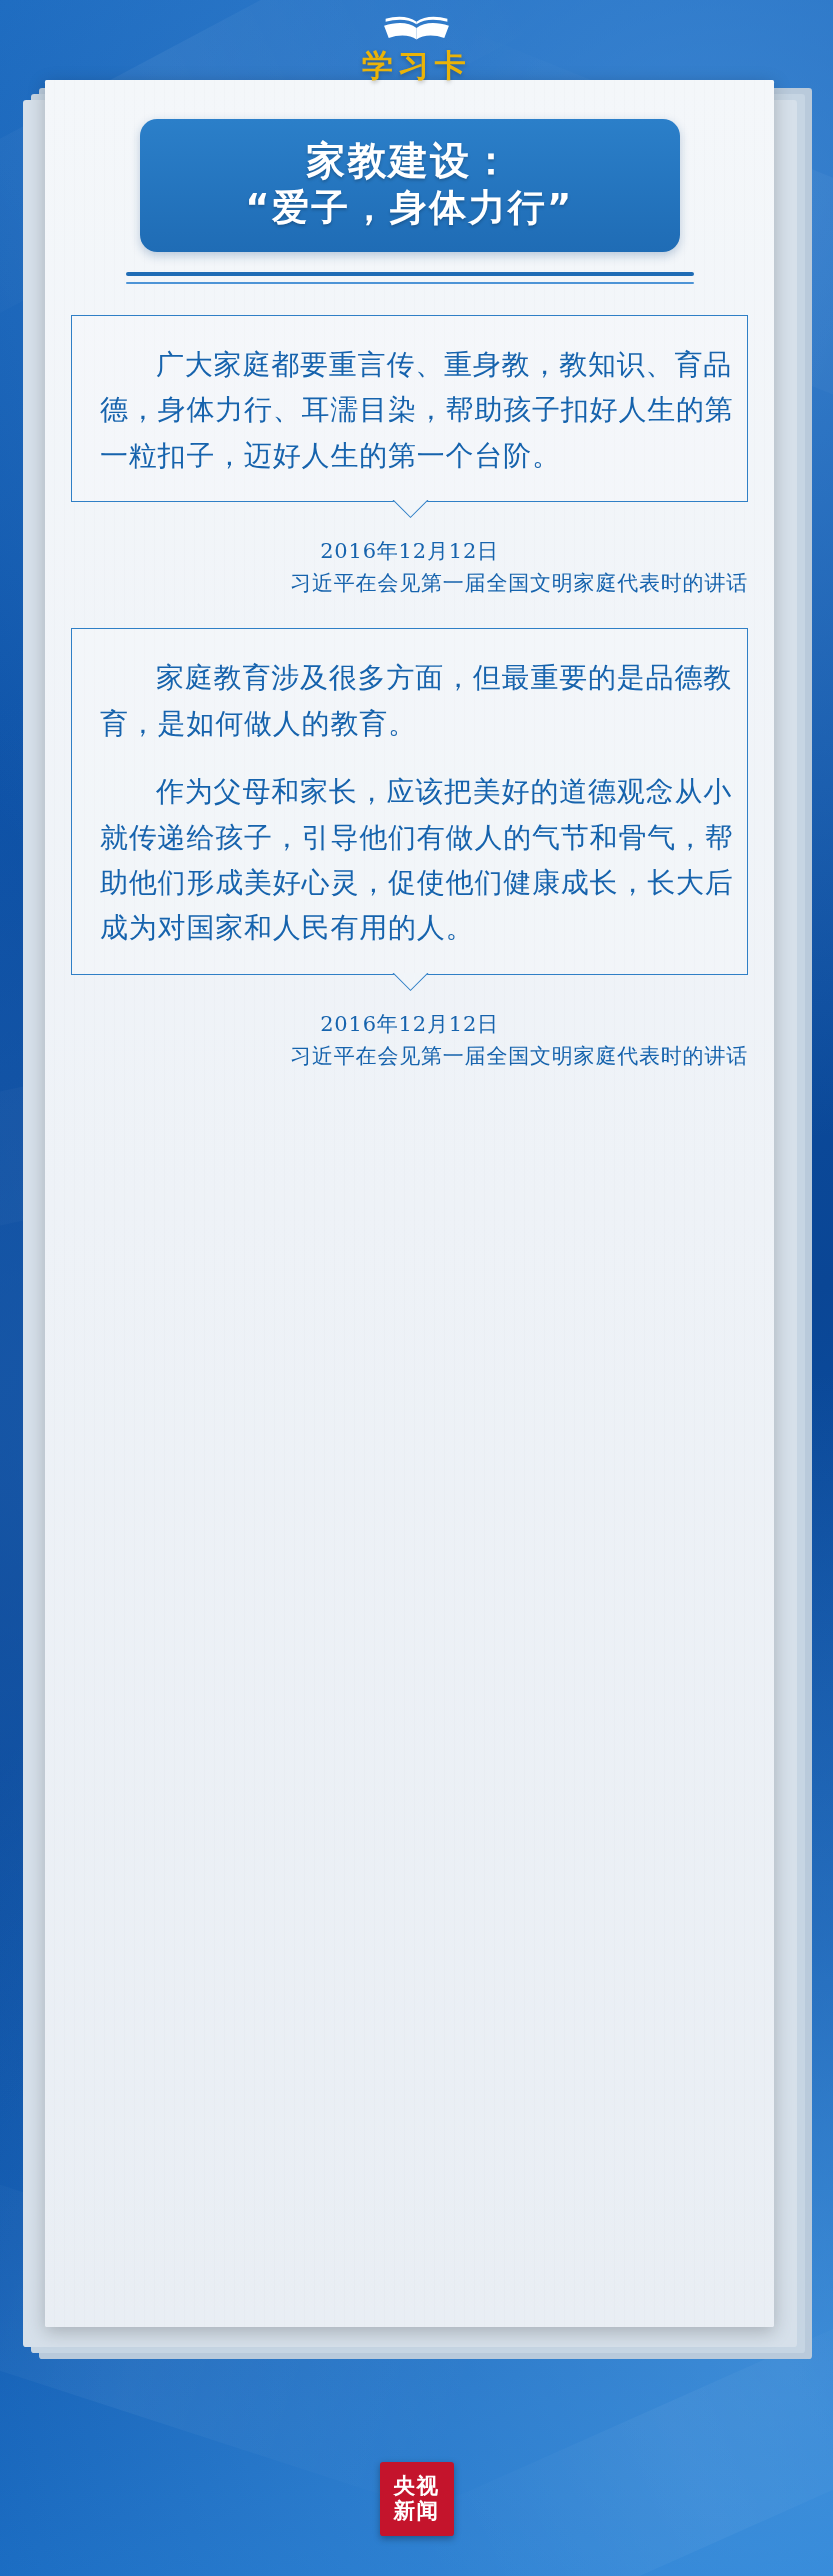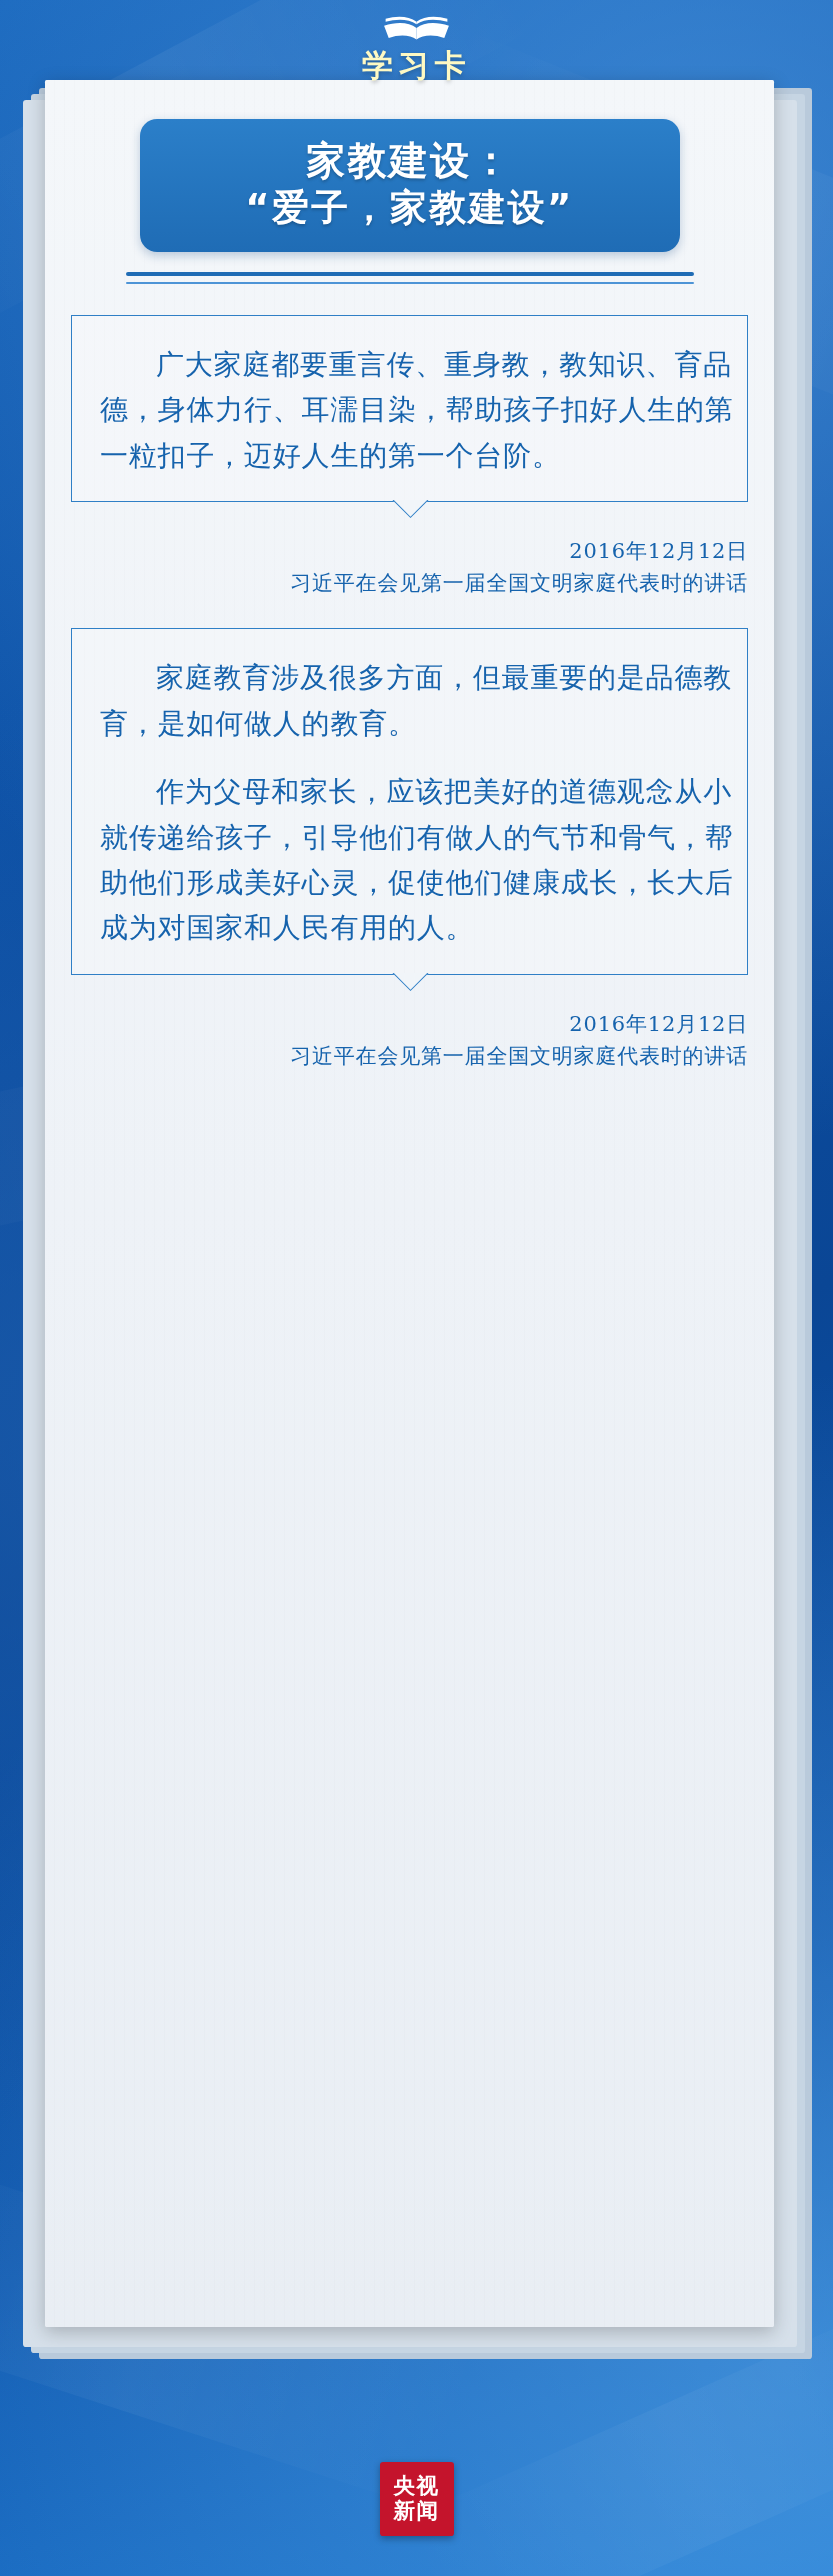--- a/index.html
+++ b/index.html
@@ -42,21 +42,21 @@
     position: absolute;
     top: 14px;
     left: 0;
     right: 0;
     text-align: center;
     z-index: 5;
   }
   .book-icon svg { display: block; margin: 0 auto; }
   .header-title {
     margin-top: 3.1px;
-    color: #fef9c3;
+    color: #eab308;
     font-size: 31px;
     font-weight: bold;
     letter-spacing: 5.4px;
     text-shadow: 0 1.5px 4.6px rgba(0,0,0,0.25);
   }
 
   
   .card-stack {
     position: absolute;
     top: 80px;
@@ -170,21 +170,21 @@
     border: 1.5px solid #2f7fc6;
     transform: rotate(45deg);
   }
 
   .attribution {
     margin-top: 35px;
     text-align: center;
     color: #1663ad;
     font-family: "DejaVu Serif", "Liberation Serif", serif;
   }
-  .attr-date { font-size: 21px; letter-spacing: 0.8px; text-align: right; }
+  .attr-date { font-size: 21px; letter-spacing: 0.8px; }
   .attr-src  { font-size: 21px; letter-spacing: 0.8px; margin-top: 4.6px; text-align: right; }
 
   
   .footer-logo {
     position: absolute;
     left: 50%;
     transform: translateX(-50%);
     bottom: 40px;
     width: 74px;
     height: 74px;
@@ -230,21 +230,21 @@
 <div class="card-stack">
   <div class="stack-layer l1"></div>
   <div class="stack-layer l2"></div>
   <div class="stack-layer l3"></div>
 
   <div class="card">
     <div class="card-inner">
 
       <div class="title-plate">
         <div class="title-line">家教建设：</div>
-        <div class="title-line title-line2">“爱子，家教建设”</div>
+        <div class="title-line title-line2">“爱子，身体力行”</div>
       </div>
 
       <div class="rule-group">
         <div class="rule-thick"></div>
         <div class="rule-thin"></div>
       </div>
 
       <div class="quote-block">
         <div class="quote-box">
           <p class="quote-text">广大家庭都要重言传、重身教，教知识、育品德，身体力行、耳濡目染，帮助孩子扣好人生的第一粒扣子，迈好人生的第一个台阶。</p>

